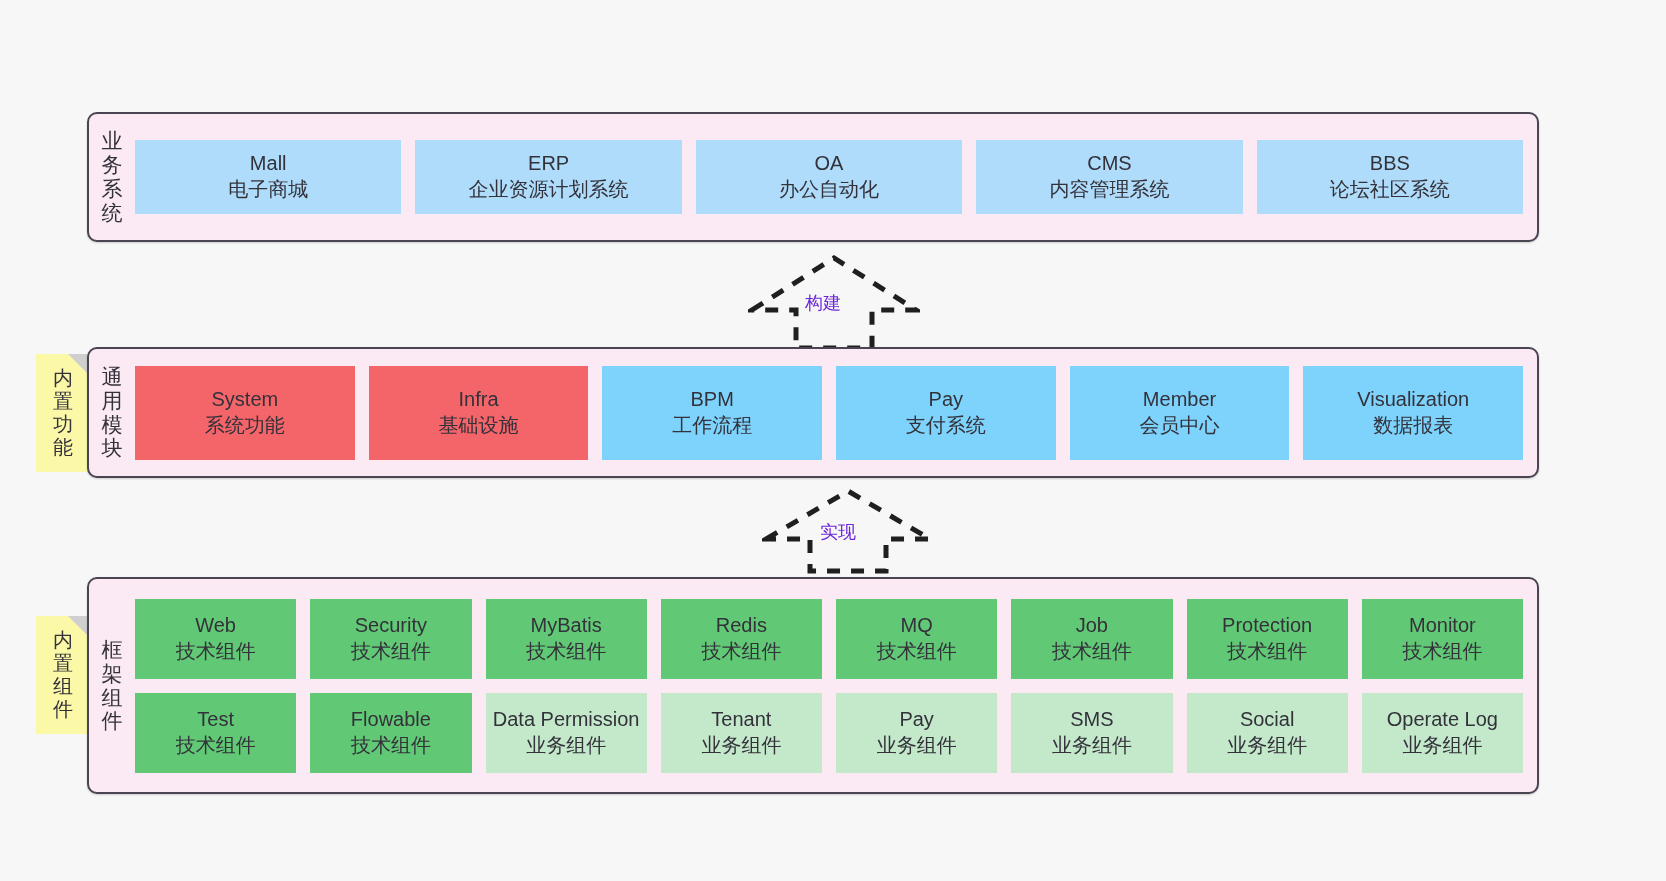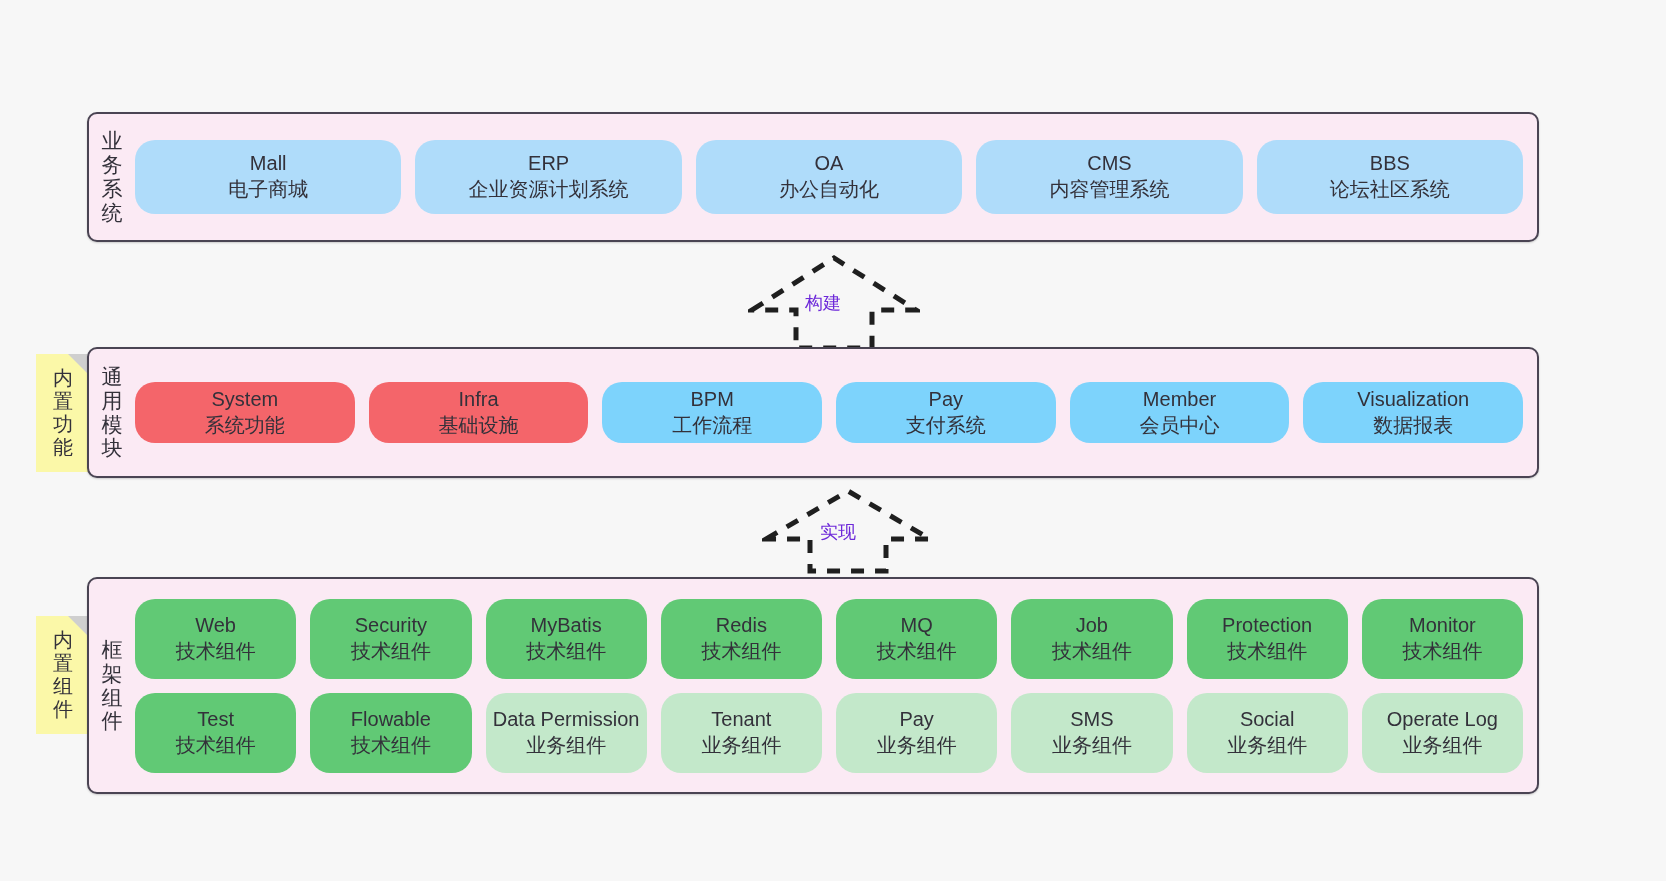--- a/index.html
+++ b/index.html
@@ -57,21 +57,21 @@
   }
 
   .row {
     display: flex;
     gap: 14px;
   }
   .row > .card { flex: 1 1 0; }
 
   
   .card {
-    border-radius: 20px;
+    border-radius: 0;
     display: flex;
     flex-direction: column;
     align-items: center;
     justify-content: center;
     text-align: center;
     color: #33313a;
     font-size: 20px;
     line-height: 1.28;
     box-sizing: border-box;
     padding: 8px 4px;
@@ -83,21 +83,21 @@
   .c-blue       { background: #afdcfa; }
   .c-red        { background: #f4656a; }
   .c-pink       { background: #7dd3fc; }
   .c-green      { background: #61c975; }
   .c-lightgreen { background: #c3e8ca; }
 
   .layer-top   { left: 87px;  top: 112px; width: 1452px; height: 130px; }
   .layer-top .row > .card { height: 74px; }
 
   .layer-mid   { left: 87px;  top: 347px; width: 1452px; height: 131px; }
-  .layer-mid .row > .card { height: 61px; }
+  .layer-mid .row > .card { height: 94px; }
 
   .layer-bot   { left: 87px;  top: 577px; width: 1452px; height: 217px; }
   .layer-bot .row > .card { height: 80px; }
   .layer-bot .layer-body { gap: 14px; }
 
   
   .note {
     position: absolute;
     width: 54px;
     background: #fbf8a8;

